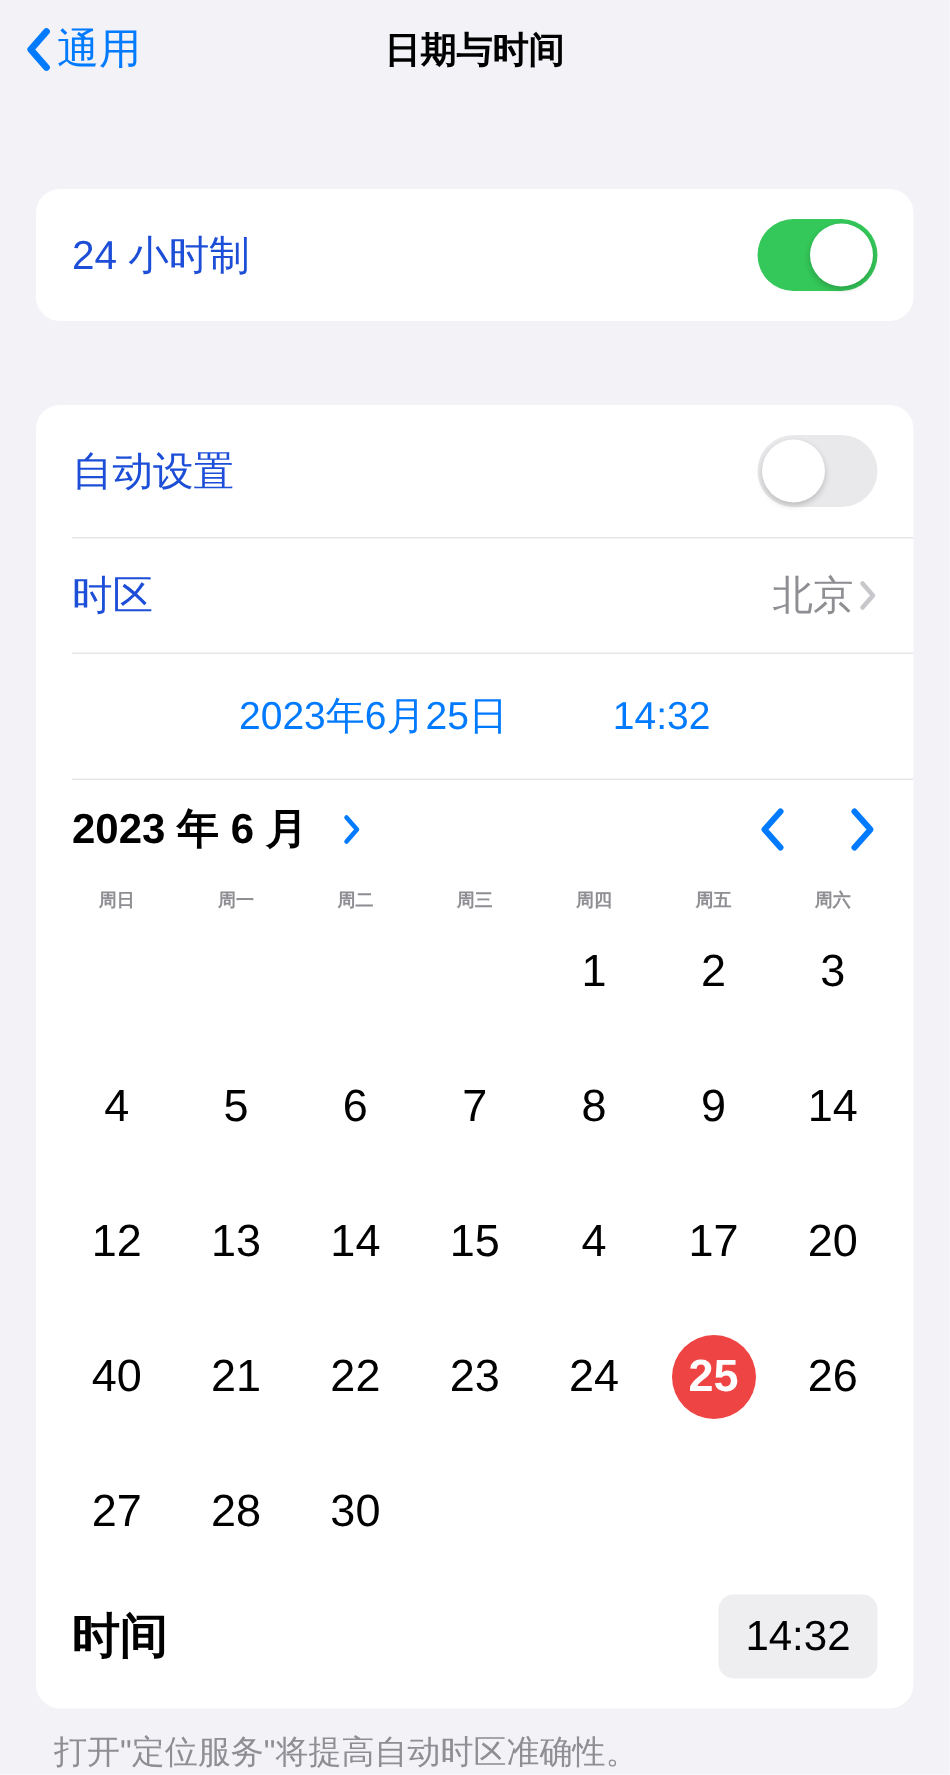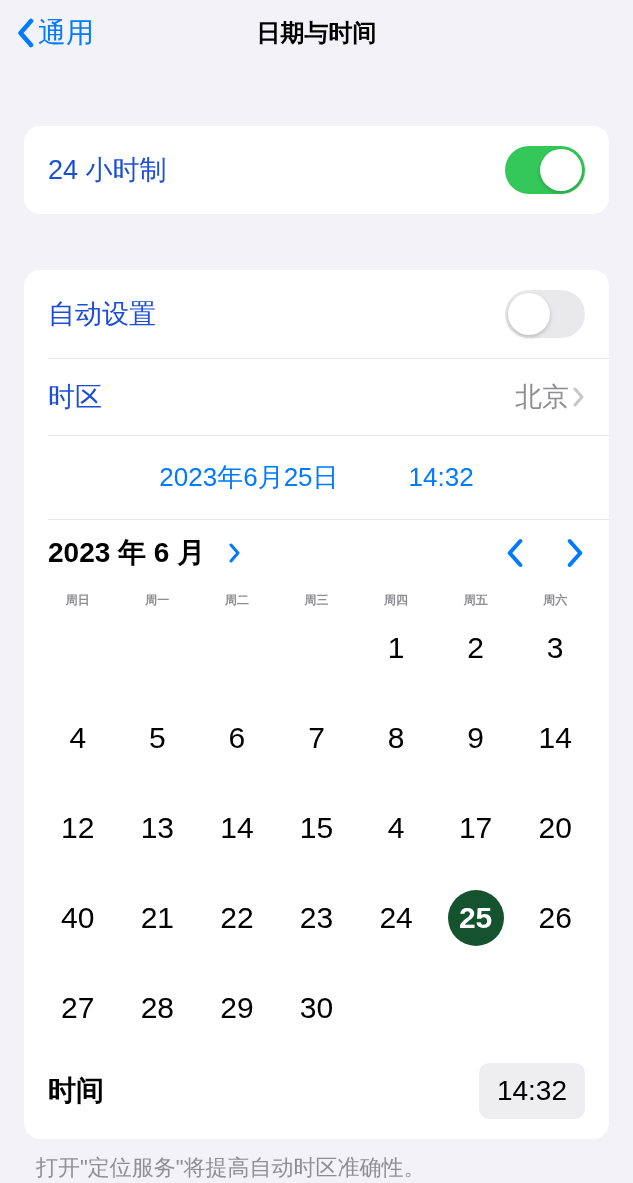--- a/index.html
+++ b/index.html
@@ -163,33 +163,33 @@
       font-size: 30px;
       color: #000;
       width: 56px;
       height: 56px;
       display: flex;
       align-items: center;
       justify-content: center;
       border-radius: 50%;
     }
     .day-num.selected {
-      background: #14532d;
+      background: #ef4444;
       color: #fff;
       font-weight: 600;
     }
     .day-cell.empty { cursor: default; }
     .time-row {
       display: flex;
       align-items: center;
       justify-content: space-between;
       padding: 12px 24px 20px 24px;
     }
     .time-label {
-      font-size: 28px;
+      font-size: 32px;
       font-weight: 600;
       color: #000;
     }
     .time-pill {
       background: #eeeef0;
       border-radius: 10px;
       padding: 12px 18px;
       font-size: 28px;
       color: #000;
       cursor: pointer;
@@ -350,23 +350,20 @@
       <div class="day-cell">
         <div class="day-num">26</div>
       </div>
       <div class="day-cell">
         <div class="day-num">27</div>
       </div>
       <div class="day-cell">
         <div class="day-num">28</div>
       </div>
       <div class="day-cell">
-        <div class="day-num">29</div>
-      </div>
-      <div class="day-cell">
         <div class="day-num">30</div>
       </div>
     </div>
 
   <div class="time-row">
     <span class="time-label">时间</span>
     <div class="time-pill">14:32</div>
   </div>
 </div>
 

